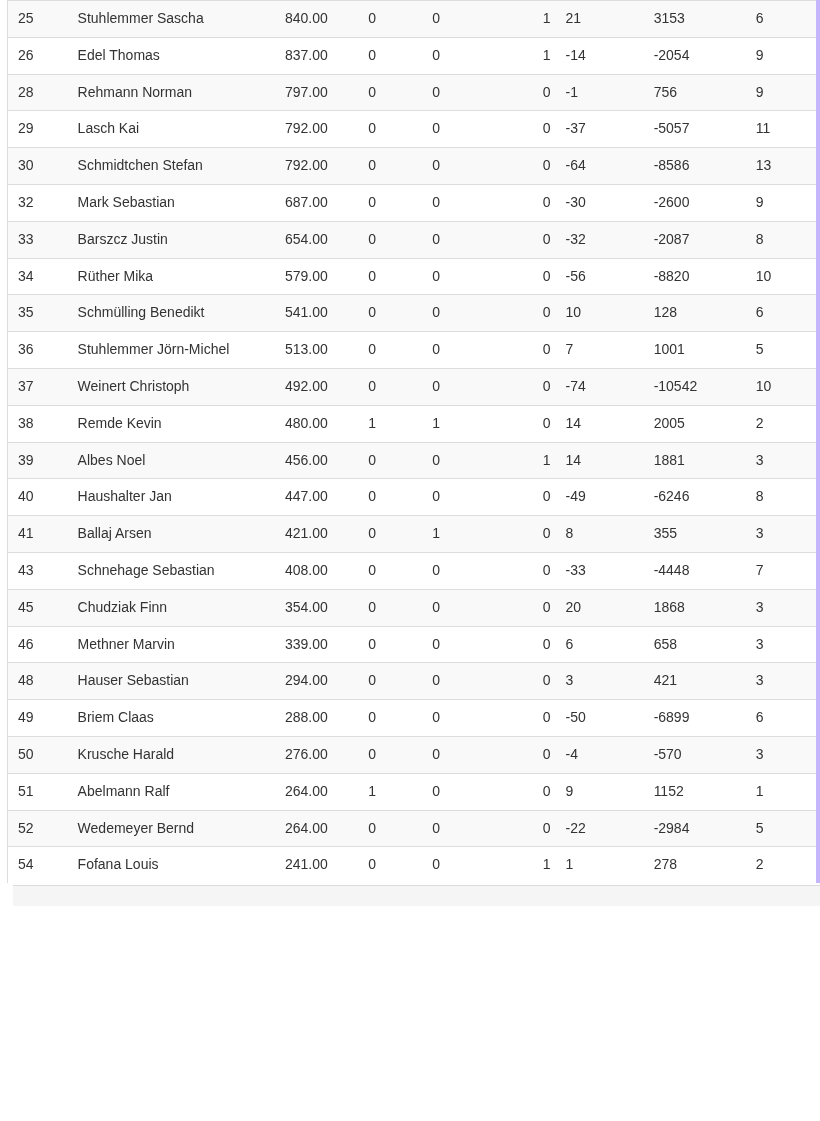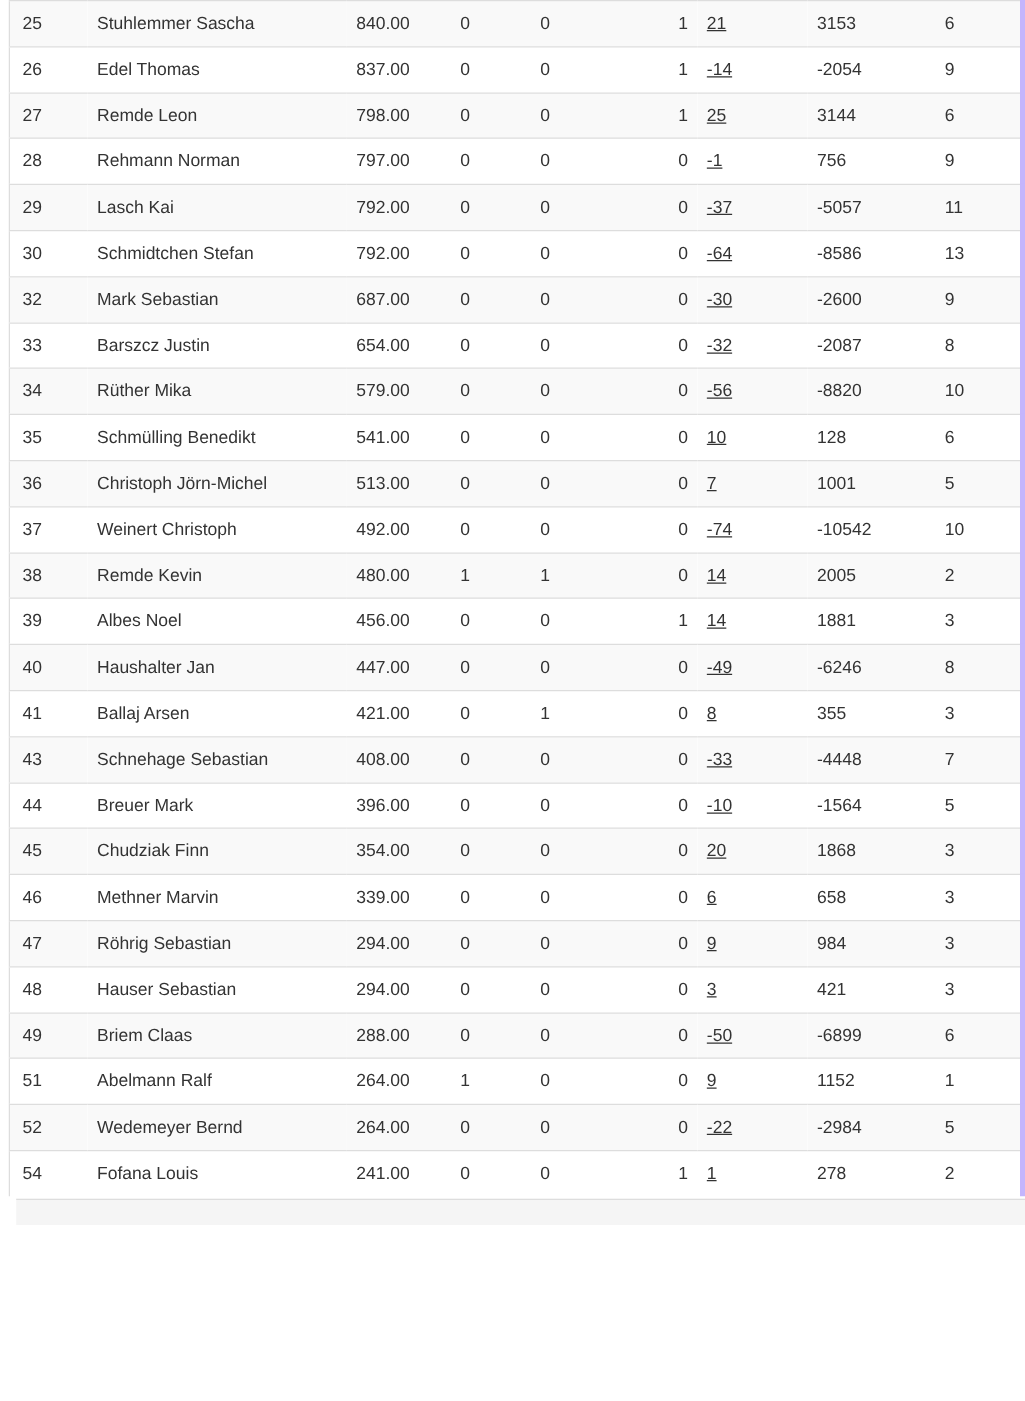--- a/index.html
+++ b/index.html
@@ -26,21 +26,21 @@
     line-height: 19.8px;
     border-top: 1px solid #ddd;
     white-space: nowrap;
     overflow: hidden;
     vertical-align: top;
   }
   table.ranking tr:nth-child(odd) td { background: #f9f9f9; }
   table.ranking tr:nth-child(even) td { background: #ffffff; }
   table.ranking td:nth-child(1) { padding-left: 10px; }
   table.ranking td:nth-child(6) { text-align: right; }
-  table.ranking td:nth-child(7) { padding-left: 7px; text-decoration: underline; }
+  table.ranking td:nth-child(7) { padding-left: 7px; }
   table.ranking td:nth-child(9) { text-align: center; padding-right: 54px; }
   .footer-band {
     margin: 2px 0 0 13px;
     height: 20px;
     background: #f5f5f5;
     border-top: 1px solid #ddd;
   }
 </style>
 </head>
 <body>
@@ -74,31 +74,20 @@
         <td>Edel Thomas</td>
         <td>837.00</td>
         <td>0</td>
         <td>0</td>
         <td>1</td>
         <td>-14</td>
         <td>-2054</td>
         <td>9</td>
       </tr>
       <tr>
-        <td>27</td>
-        <td>Remde Leon</td>
-        <td>798.00</td>
-        <td>0</td>
-        <td>0</td>
-        <td>1</td>
-        <td>25</td>
-        <td>3144</td>
-        <td>6</td>
-      </tr>
-      <tr>
         <td>28</td>
         <td>Rehmann Norman</td>
         <td>797.00</td>
         <td>0</td>
         <td>0</td>
         <td>0</td>
         <td>-1</td>
         <td>756</td>
         <td>9</td>
       </tr>
@@ -163,21 +152,21 @@
         <td>541.00</td>
         <td>0</td>
         <td>0</td>
         <td>0</td>
         <td>10</td>
         <td>128</td>
         <td>6</td>
       </tr>
       <tr>
         <td>36</td>
-        <td>Christoph Jörn-Michel</td>
+        <td>Stuhlemmer Jörn-Michel</td>
         <td>513.00</td>
         <td>0</td>
         <td>0</td>
         <td>0</td>
         <td>7</td>
         <td>1001</td>
         <td>5</td>
       </tr>
       <tr>
         <td>37</td>
@@ -239,31 +228,20 @@
         <td>Schnehage Sebastian</td>
         <td>408.00</td>
         <td>0</td>
         <td>0</td>
         <td>0</td>
         <td>-33</td>
         <td>-4448</td>
         <td>7</td>
       </tr>
       <tr>
-        <td>44</td>
-        <td>Breuer Mark</td>
-        <td>396.00</td>
-        <td>0</td>
-        <td>0</td>
-        <td>0</td>
-        <td>-10</td>
-        <td>-1564</td>
-        <td>5</td>
-      </tr>
-      <tr>
         <td>45</td>
         <td>Chudziak Finn</td>
         <td>354.00</td>
         <td>0</td>
         <td>0</td>
         <td>0</td>
         <td>20</td>
         <td>1868</td>
         <td>3</td>
       </tr>
@@ -272,51 +250,51 @@
         <td>Methner Marvin</td>
         <td>339.00</td>
         <td>0</td>
         <td>0</td>
         <td>0</td>
         <td>6</td>
         <td>658</td>
         <td>3</td>
       </tr>
       <tr>
-        <td>47</td>
-        <td>Röhrig Sebastian</td>
-        <td>294.00</td>
-        <td>0</td>
-        <td>0</td>
-        <td>0</td>
-        <td>9</td>
-        <td>984</td>
-        <td>3</td>
-      </tr>
-      <tr>
         <td>48</td>
         <td>Hauser Sebastian</td>
         <td>294.00</td>
         <td>0</td>
         <td>0</td>
         <td>0</td>
         <td>3</td>
         <td>421</td>
         <td>3</td>
       </tr>
       <tr>
         <td>49</td>
         <td>Briem Claas</td>
         <td>288.00</td>
         <td>0</td>
         <td>0</td>
         <td>0</td>
         <td>-50</td>
         <td>-6899</td>
         <td>6</td>
+      </tr>
+      <tr>
+        <td>50</td>
+        <td>Krusche Harald</td>
+        <td>276.00</td>
+        <td>0</td>
+        <td>0</td>
+        <td>0</td>
+        <td>-4</td>
+        <td>-570</td>
+        <td>3</td>
       </tr>
       <tr>
         <td>51</td>
         <td>Abelmann Ralf</td>
         <td>264.00</td>
         <td>1</td>
         <td>0</td>
         <td>0</td>
         <td>9</td>
         <td>1152</td>

